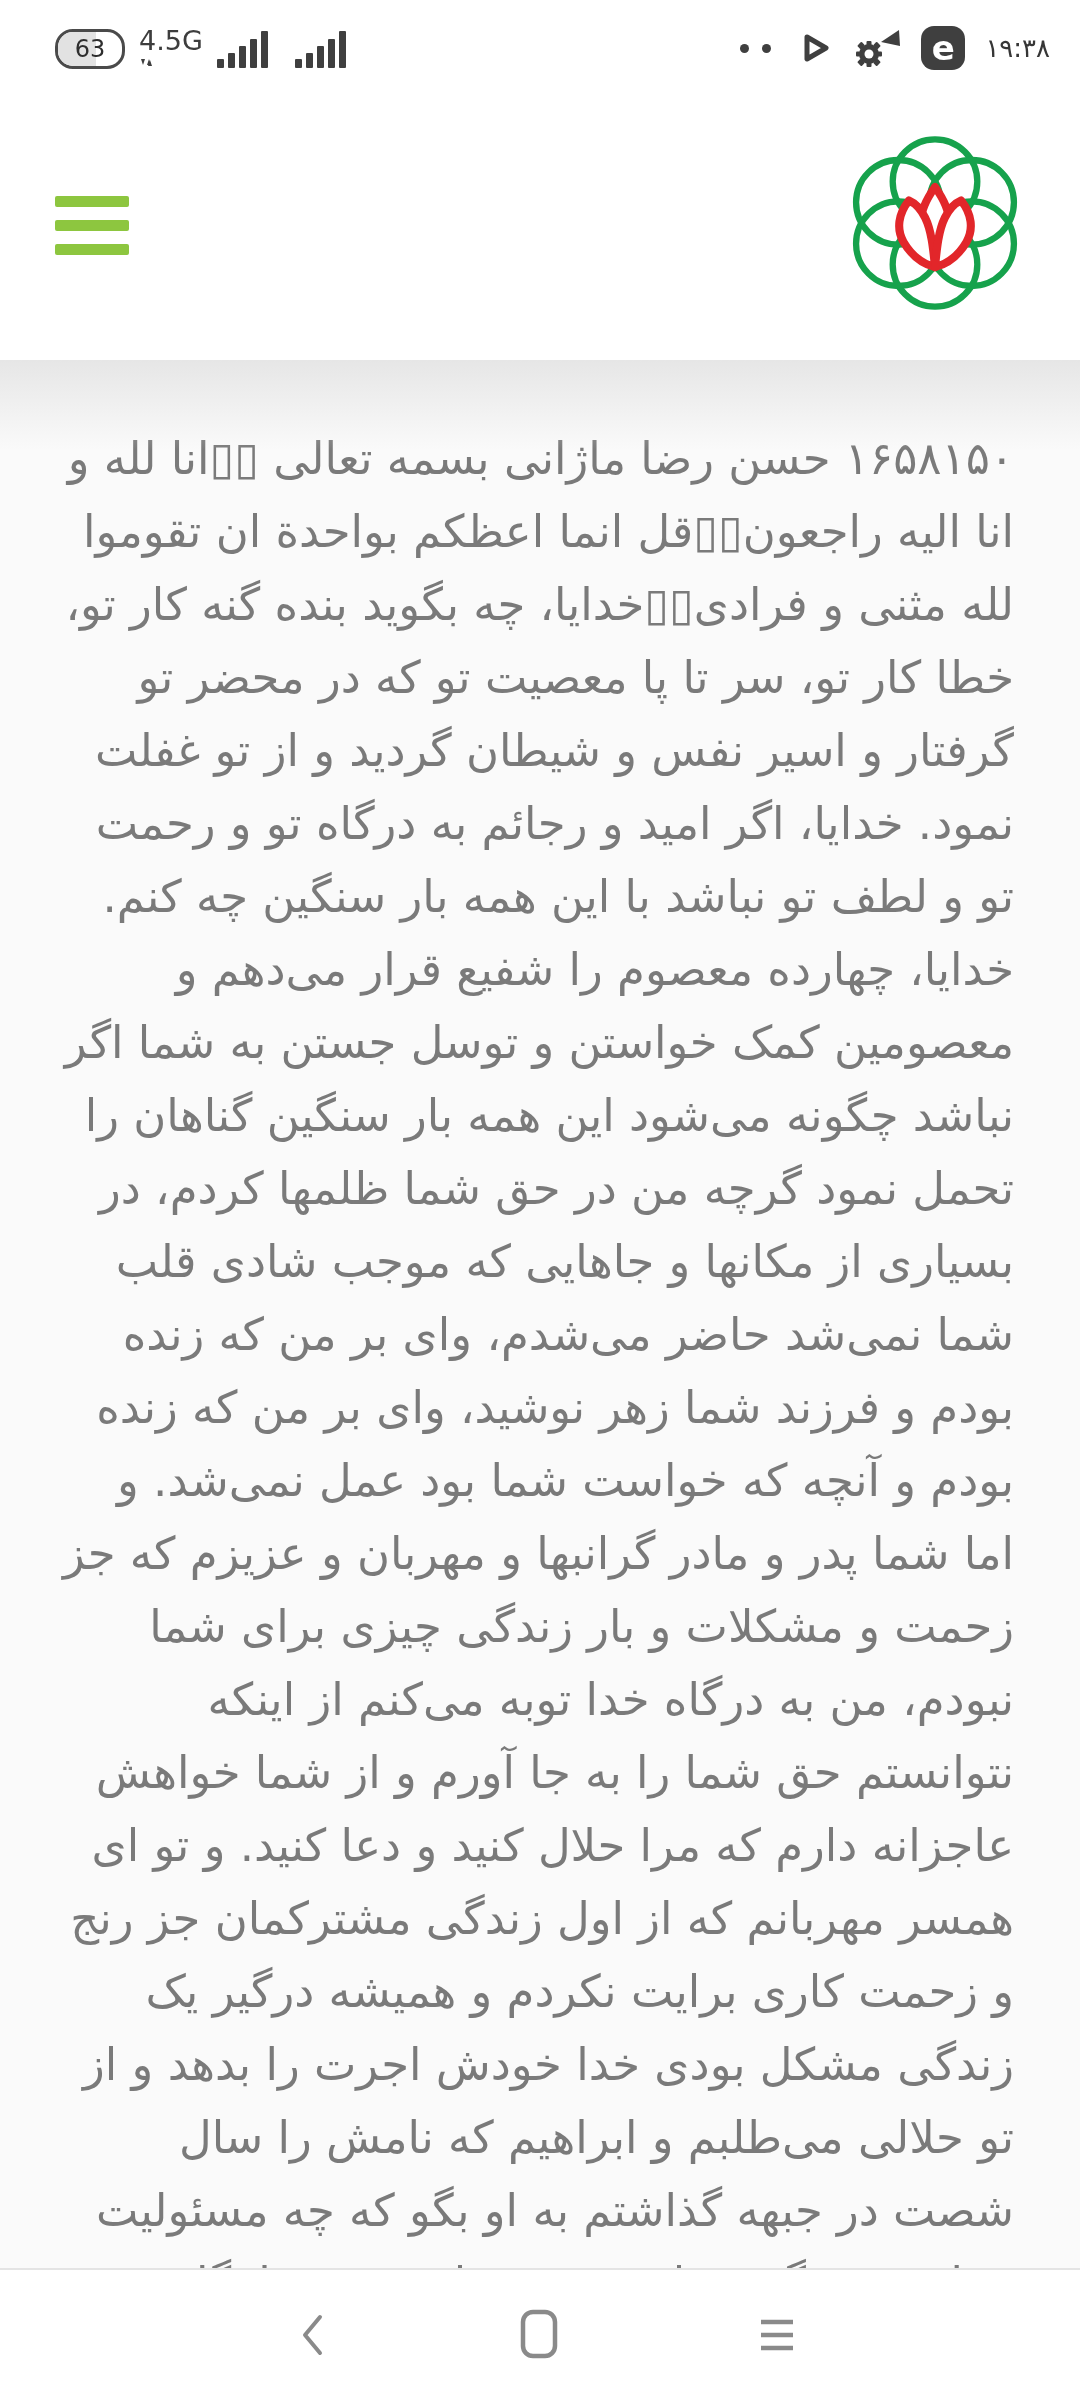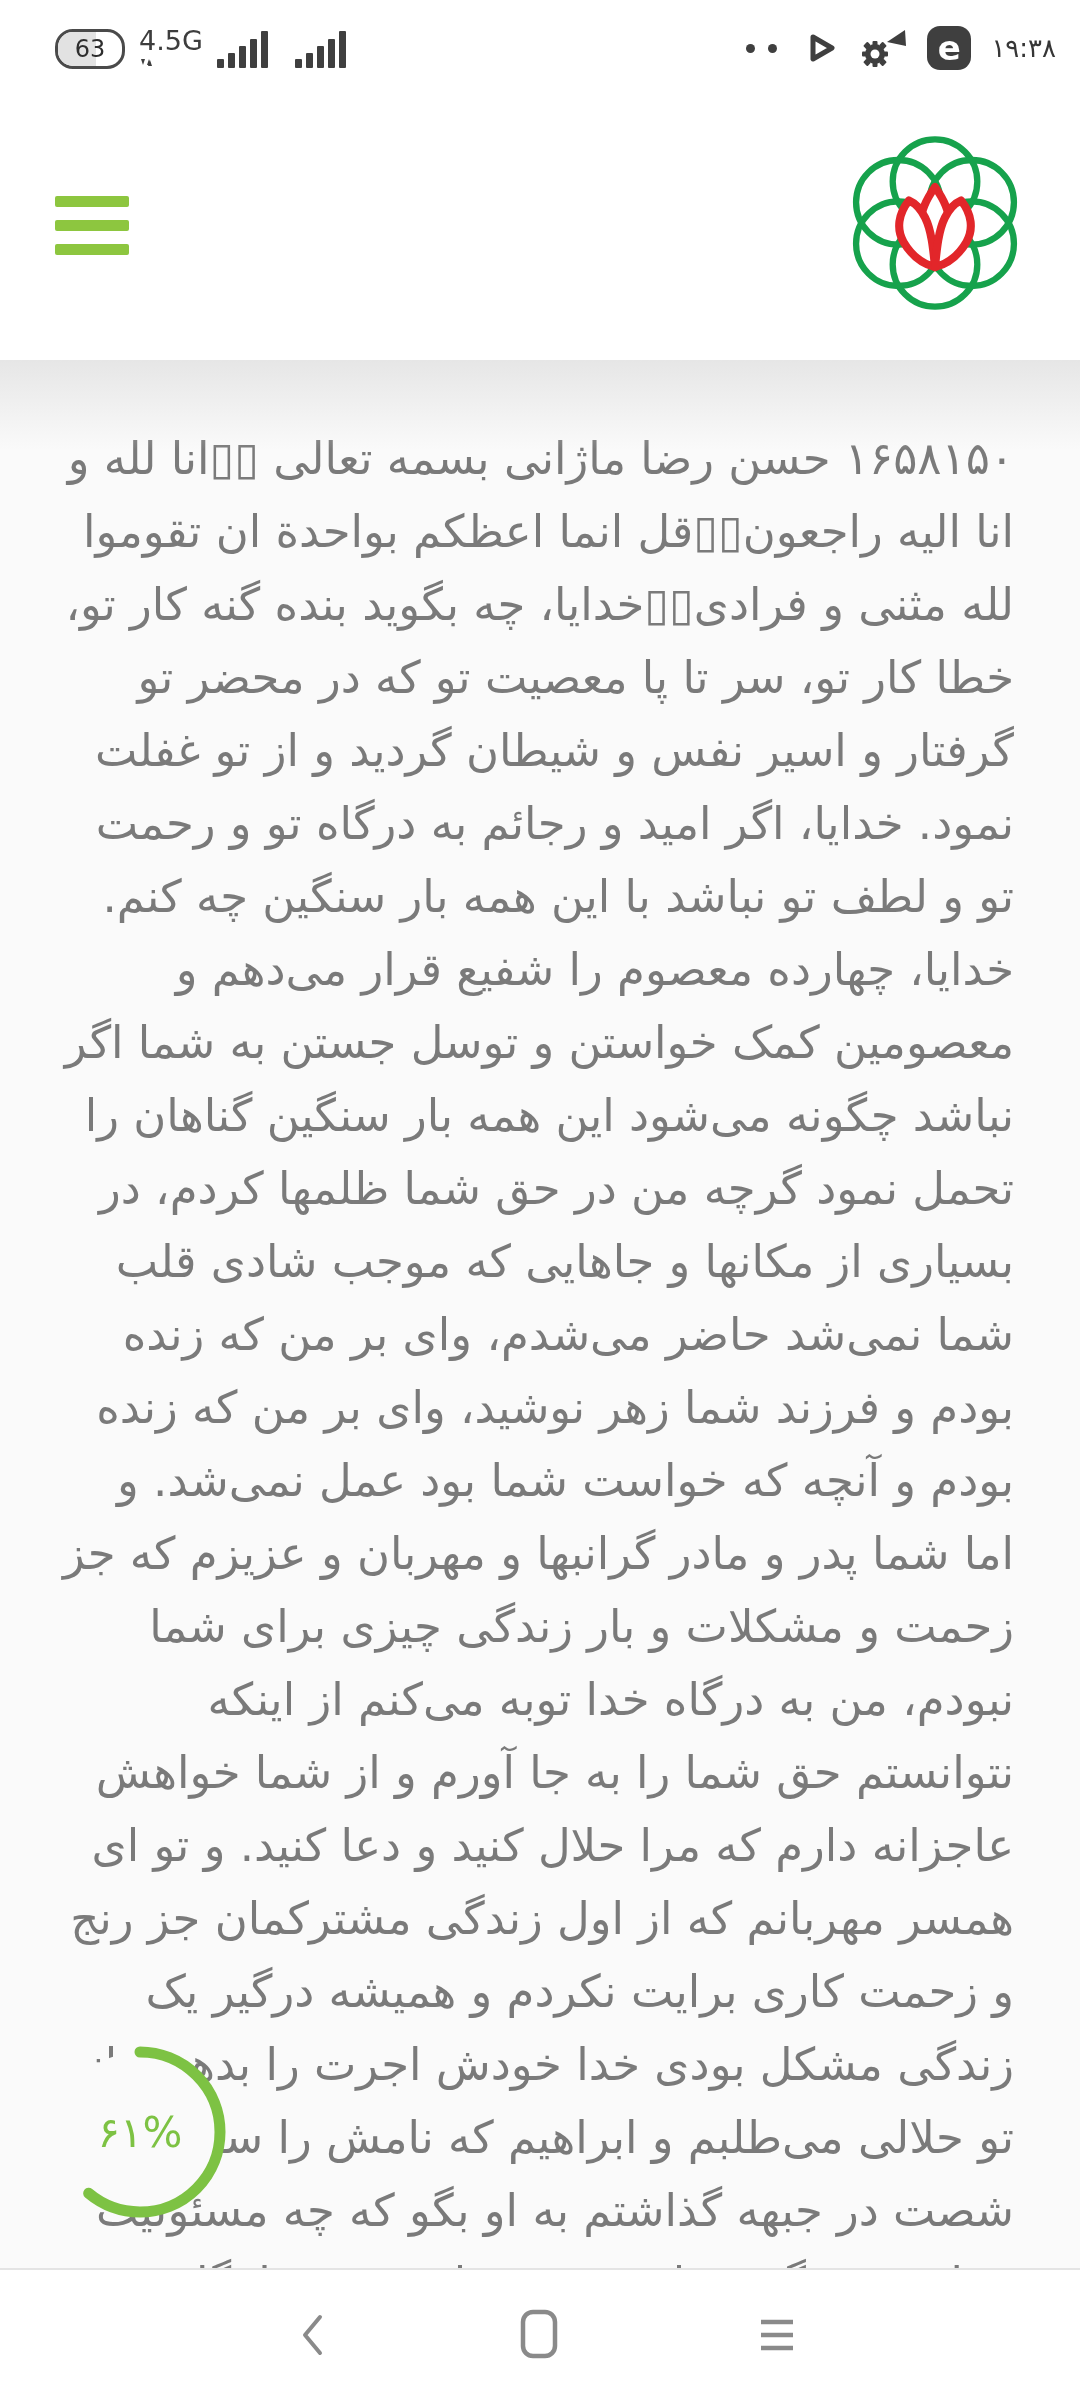--- a/index.html
+++ b/index.html
@@ -5,21 +5,21 @@
   html,body{margin:0;padding:0;background:#ccc;}
   .screen{
     position:relative;width:1080px;height:2400px;margin:0 auto;
     background:#fafafa;overflow:hidden;
     font-family:"DejaVu Sans","Liberation Sans",sans-serif;
   }
   
   .status-bar{
     position:absolute;top:0;left:0;right:0;height:96px;background:#fff;
     display:flex;align-items:center;justify-content:space-between;
-    padding:0 24px 0 55px;box-sizing:border-box;z-index:5;color:#3d3d3d;
+    padding:0 30px 0 55px;box-sizing:border-box;z-index:5;color:#3d3d3d;
   }
   .sb-left{display:flex;align-items:flex-end;gap:14px;}
   .battery-pill{
     position:relative;width:64px;height:34px;border:3px solid #4a4a4a;border-radius:18px;
     overflow:hidden;display:flex;align-items:center;justify-content:center;background:#fff;
   }
   .battery-fill{position:absolute;left:0;top:0;bottom:0;width:60%;background:#e2e2e2;}
   .battery-num{position:relative;font-size:24px;color:#2e2e2e;line-height:1;}
   .net-block{display:flex;flex-direction:column;align-items:flex-start;line-height:1;}
   .net-label{font-size:27px;color:#3d3d3d;}
@@ -154,27 +154,20 @@
         <path d="M129,75 C141,90 143,107 135,121 C125,138 112,146 100,149 C102,128 104,108 111,94 C116,84 122,78 129,75 Z" fill="#fff"></path>
       </g>
     </svg>
   </div>
   <div class="header-shadow"></div>
 
   <div class="content">
     <p class="body-text">۱۶۵۸۱۵۰ حسن رضا ماژانی بسمه تعالی ▯▯انا لله و انا الیه راجعون▯▯قل انما اعظکم بواحدة ان تقوموا لله مثنی و فرادی▯▯خدایا، چه بگوید بنده گنه کار تو، خطا کار تو، سر تا پا معصیت تو که در محضر تو گرفتار و اسیر نفس و شیطان گردید و از تو غفلت نمود. خدایا، اگر امید و رجائم به درگاه تو و رحمت تو و لطف تو نباشد با این همه بار سنگین چه کنم. خدایا، چهارده معصوم را شفیع قرار می‌دهم و معصومین کمک خواستن و توسل جستن به شما اگر نباشد چگونه می‌شود این همه بار سنگین گناهان را تحمل نمود گرچه من در حق شما ظلمها کردم، در بسیاری از مکانها و جاهایی که موجب شادی قلب شما نمی‌شد حاضر می‌شدم، وای بر من که زنده بودم و فرزند شما زهر نوشید، وای بر من که زنده بودم و آنچه که خواست شما بود عمل نمی‌شد. و اما شما پدر و مادر گرانبها و مهربان و عزیزم که جز زحمت و مشکلات و بار زندگی چیزی برای شما نبودم، من به درگاه خدا توبه می‌کنم از اینکه نتوانستم حق شما را به جا آورم و از شما خواهش عاجزانه دارم که مرا حلال کنید و دعا کنید. و تو ای همسر مهربانم که از اول زندگی مشترکمان جز رنج و زحمت کاری برایت نکردم و همیشه درگیر یک زندگی مشکل بودی خدا خودش اجرت را بدهد و از تو حلالی می‌طلبم و ابراهیم که نامش را سال شصت در جبهه گذاشتم به او بگو که چه مسئولیت خطیر و سنگینی دارد و به عنوان پدر و پناهگاه خواهران و برادرش باید باشد و اما زینب که باید پیام‌آور شهید و شهادت باشد و محمد جواد که با آن شجاعتش باید مرد مبارزه شود و زهرا، رهرو راستین زهرا گردد. انشاء الله خداوند تو را خودش کمک نماید در</p>
   </div>
 
-  <div class="progress-wrap">
-    <svg viewBox="0 0 200 200">
-      <circle cx="100" cy="100" r="80" fill="#fafafa"></circle>
-      <circle id="progress-arc" cx="100" cy="100" r="80" fill="none" stroke="#7dc243" stroke-width="11" stroke-linecap="round" transform="rotate(-90 100 100)" stroke-dasharray="306.61944299036384 502.6548245743669"></circle>
-    </svg>
-    <div class="progress-label">۶۱%</div>
-  </div>
 
   <div class="nav-bar">
     <svg class="nav-btn nav-back" width="28" height="48" viewBox="0 0 28 48">
       <polyline points="22,6 7,24 22,42" fill="none" stroke="#8a8a8a" stroke-width="4" stroke-linecap="round" stroke-linejoin="round"></polyline>
     </svg>
     <svg class="nav-btn nav-home" width="40" height="52" viewBox="0 0 40 52">
       <rect x="3" y="3" width="32" height="44" rx="10" fill="none" stroke="#8a8a8a" stroke-width="4.5"></rect>
     </svg>
     <svg class="nav-btn nav-recent" width="40" height="36" viewBox="0 0 40 36">
       <line x1="4" y1="5" x2="36" y2="5" stroke="#8a8a8a" stroke-width="4.5"></line>

